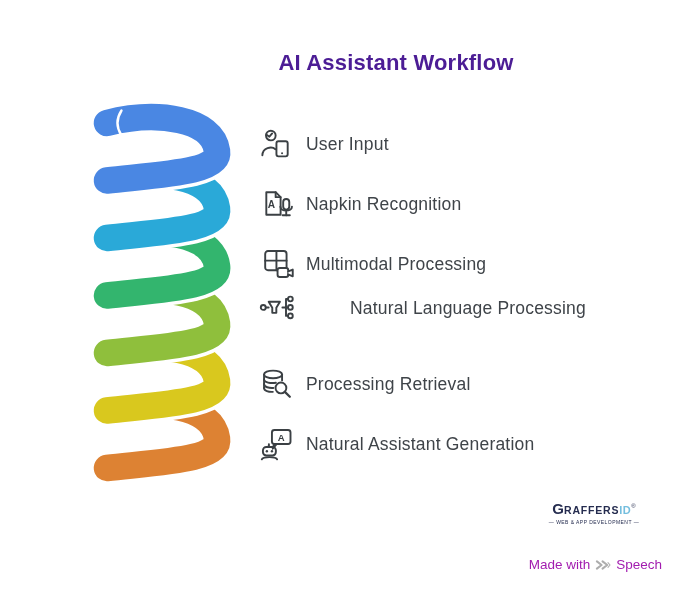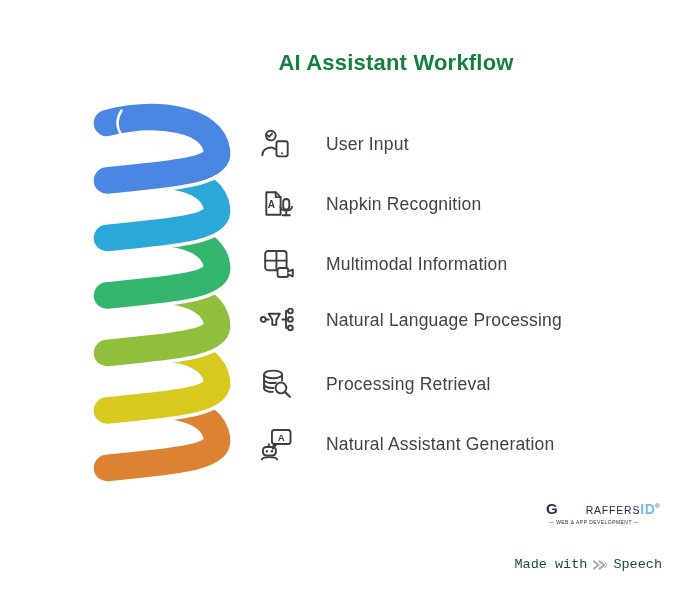--- a/index.html
+++ b/index.html
@@ -2,45 +2,45 @@
 <html><head>
 <meta charset="utf-8">
 <style>
   html,body{margin:0;padding:0;}
   body{
     width:680px;height:594px;background:#ffffff;position:relative;
     font-family:"Liberation Sans", sans-serif;overflow:hidden;
   }
   .page-title{
     position:absolute;left:246px;top:50px;width:300px;text-align:center;
-    font-size:22px;font-weight:bold;color:#15803d;letter-spacing:.2px;
+    font-size:22px;font-weight:bold;color:#4c1d95;letter-spacing:.2px;
   }
   .spiral-wrap{position:absolute;left:86px;top:96px;width:150px;height:390px;}
   .steps{position:absolute;left:258px;top:118px;width:400px;}
   .step-row{
     position:absolute;left:0;height:52px;display:flex;align-items:center;
   }
   .step-icon{width:38px;height:38px;flex:0 0 38px;display:flex;align-items:center;justify-content:center;}
   .step-label{
-    margin-left:30px;font-size:17.5px;color:#3f4449;letter-spacing:.2px;white-space:nowrap;
+    margin-left:10px;font-size:17.5px;color:#3f4449;letter-spacing:.2px;white-space:nowrap;
   }
   .logo{
     position:absolute;left:546px;top:501px;width:96px;text-align:center;line-height:1;
   }
   .logo-main{white-space:nowrap;}
   .logo-g{font-size:15px;font-weight:bold;color:#252c4f;}
-  .logo-rest{font-size:10.5px;font-weight:normal;color:#252c4f;letter-spacing:.8px;padding-left:28px;}
-  .logo-accent{font-size:14px;font-weight:bold;color:#74bede;letter-spacing:.5px;}
+  .logo-rest{font-size:10.5px;font-weight:bold;color:#252c4f;letter-spacing:.8px;}
+  .logo-accent{font-size:11px;font-weight:bold;color:#74bede;letter-spacing:.5px;}
   .logo-reg{font-size:6px;color:#252c4f;vertical-align:super;}
   .logo-tagline{
     margin-top:3px;font-size:5px;color:#252c4f;letter-spacing:.45px;white-space:nowrap;
   }
   .watermark{
     position:absolute;right:18px;top:557px;display:flex;align-items:center;gap:5px;
-    font-size:13.5px;color:#14532d;font-family:Liberation Mono, monospace;
+    font-size:13.5px;color:#a21caf;
   }
   svg{display:block;}
 </style>
 </head>
 <body>
 
 <div class="page-title">AI Assistant Workflow</div>
 
 <div class="spiral-wrap">
   <svg width="150" height="390" viewBox="0 0 150 390">
@@ -95,24 +95,24 @@
   <div class="step-row" style="top:120px;">
     <span class="step-icon">
       <svg width="36" height="36" viewBox="0 0 32 32" fill="none" stroke="#3b4044" stroke-width="1.7" stroke-linecap="round" stroke-linejoin="round">
         <rect x="5.5" y="4.5" width="19" height="17" rx="2.5"></rect>
         <path d="M15.5 4.5 V21.5"></path>
         <path d="M5.5 13 H24.5"></path>
         <rect x="16.5" y="19.5" width="9.5" height="8" rx="2" fill="#ffffff"></rect>
         <path d="M26 22.6 L30 20.9 V26.9 L26 25.2" fill="#ffffff"></path>
       </svg>
     </span>
-    <span class="step-label">Multimodal Information</span>
+    <span class="step-label">Multimodal Processing</span>
   </div>
 
-  <div class="step-row" style="top:176px;">
+  <div class="step-row" style="top:164px;gap:44px;">
     <span class="step-icon">
       <svg width="36" height="36" viewBox="0 0 32 32" fill="none" stroke="#3b4044" stroke-width="1.7" stroke-linecap="round" stroke-linejoin="round">
         <circle cx="3.8" cy="15.5" r="2.2"></circle>
         <path d="M6.1 15.5 H8.6"></path>
         <path d="M8.6 10.5 H18.6 L15.4 15.8 V20.3 H11.8 V15.8 Z"></path>
         <path d="M20.8 15.5 H24"></path>
         <path d="M24 15.5 V8 H25.6"></path>
         <path d="M24 15.5 V23 H25.6"></path>
         <path d="M24 15.5 H25.6"></path>
         <circle cx="27.9" cy="8" r="2.1"></circle>

